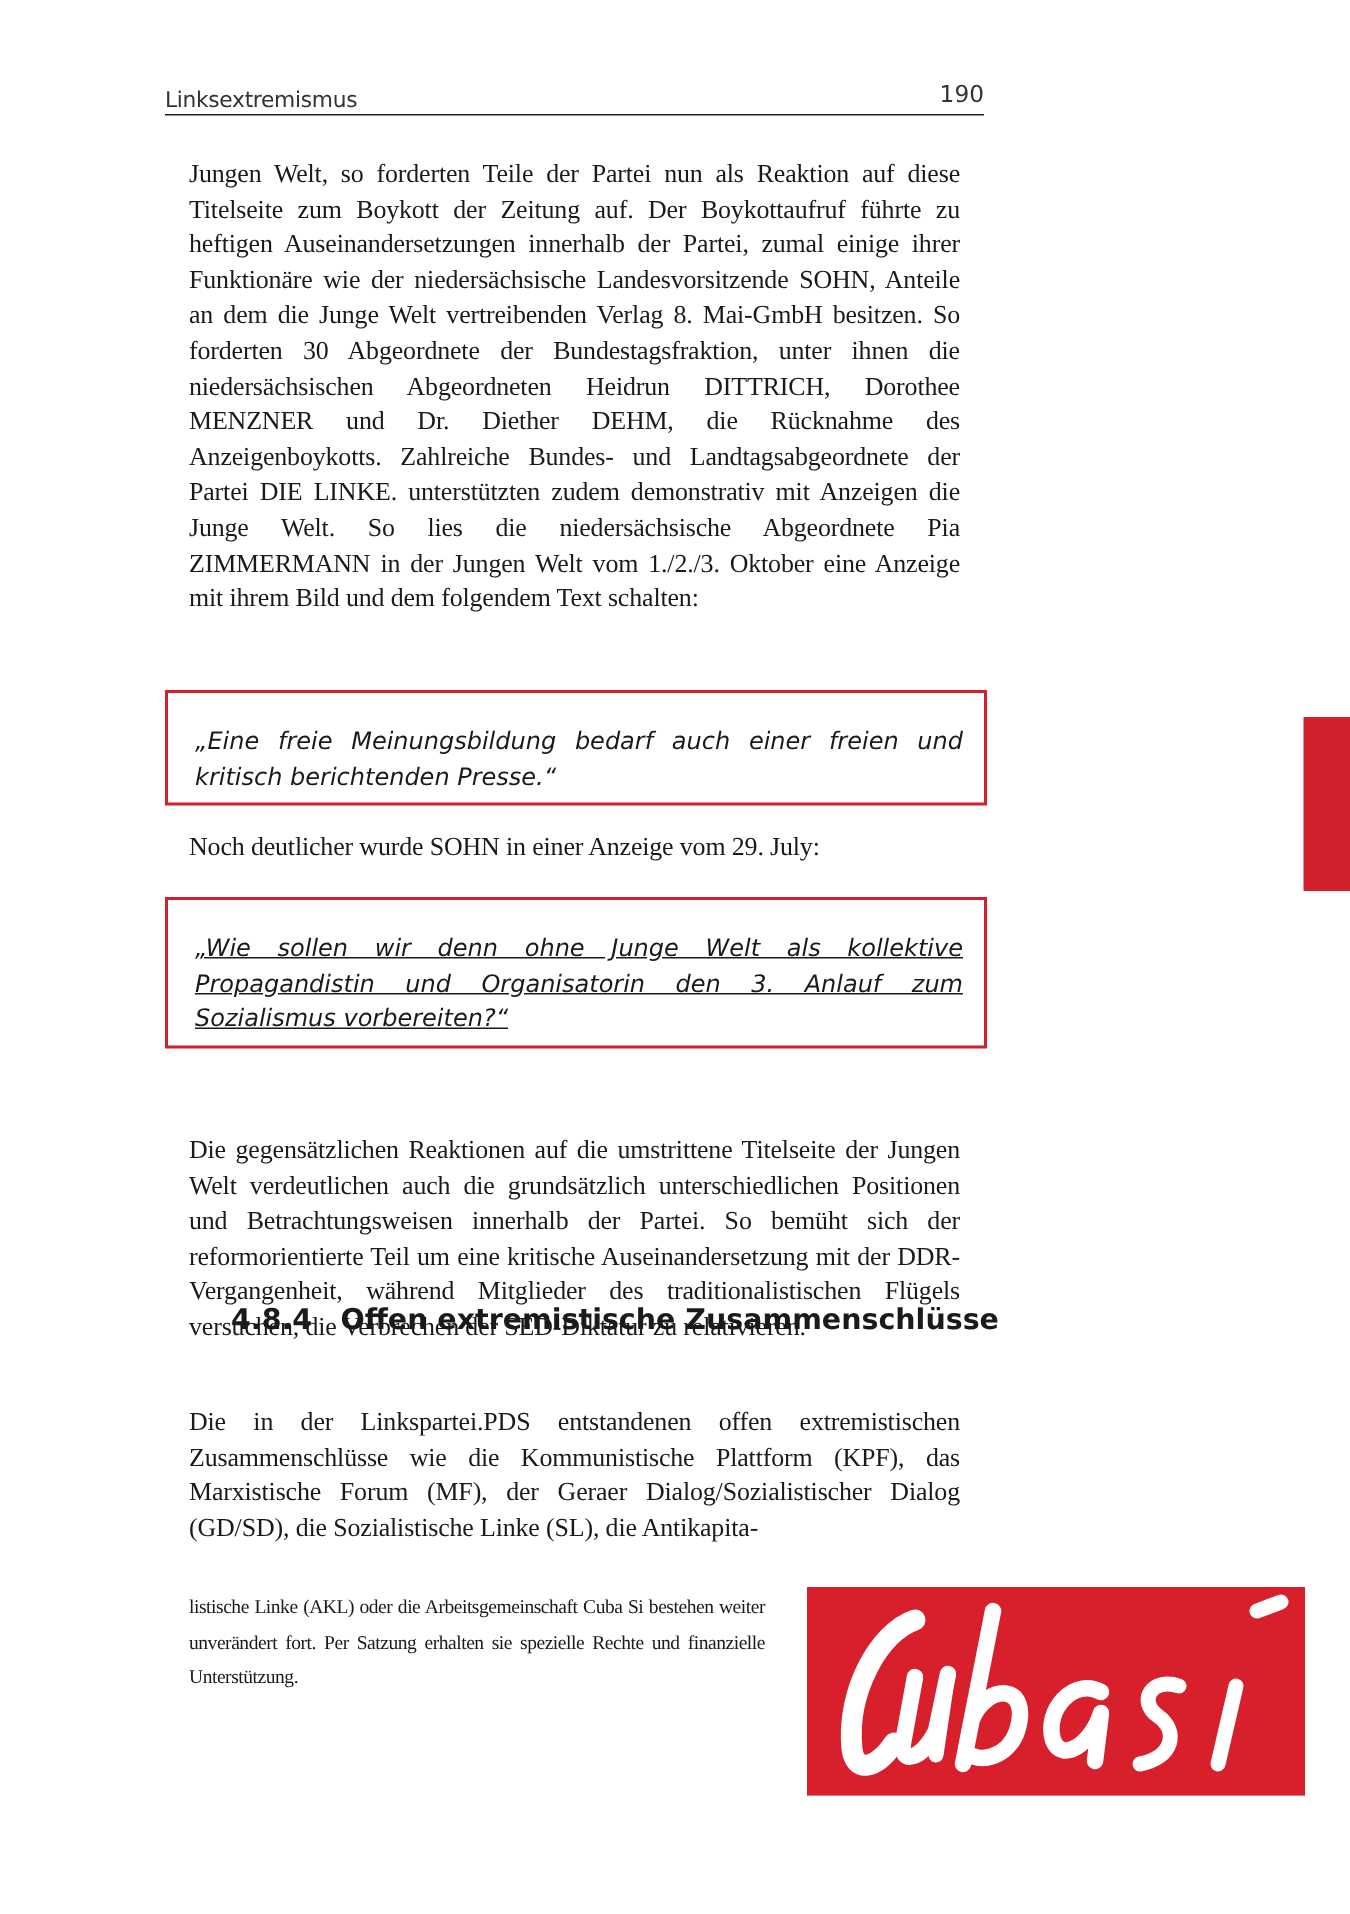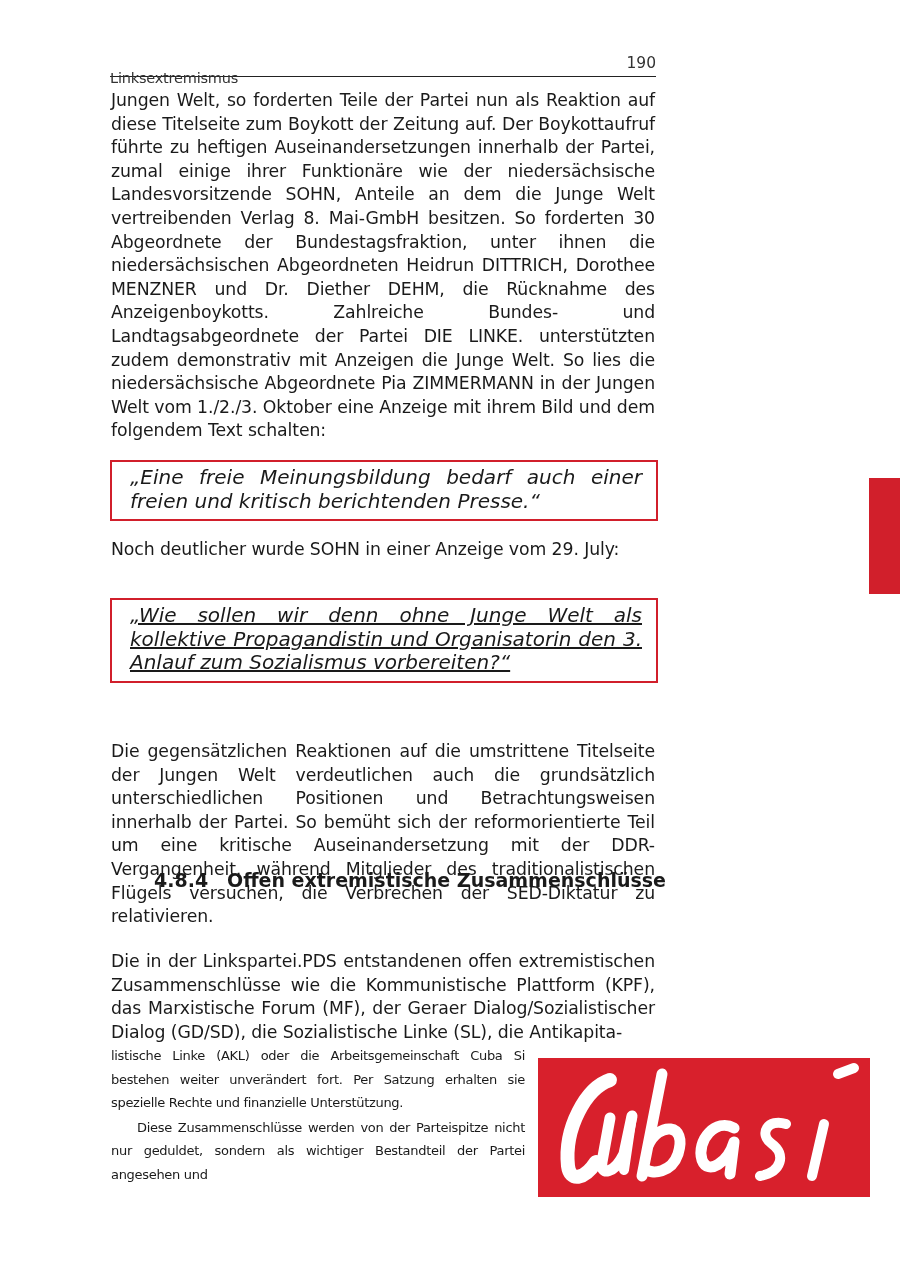--- a/index.html
+++ b/index.html
@@ -5,34 +5,34 @@
     html, body { margin: 0; padding: 0; }
     body {
       width: 900px; height: 1276px; background: #ffffff; position: relative; overflow: hidden;
       font-family: "DejaVu Sans", sans-serif; color: #1a1a1a;
     }
     .header {
       position: absolute; left: 110px; top: 52px; width: 546px; height: 24px;
       border-bottom: 1.6px solid #222;
       font-size: 14.5px; color: #333;
     }
-    .header .title { position: absolute; left: 0; top: 18px; letter-spacing: -0.2px; }
+    .header .title { position: absolute; left: 0; top: 7px; letter-spacing: -0.2px; }
     .header .pnum { position: absolute; right: 0; top: 2px; font-size: 15.5px; }
     .side-tab {
       position: absolute; left: 869px; top: 478px; width: 31px; height: 116px; background: #d11f2b;
     }
     .body-text {
       position: absolute; left: 110px; width: 546px;
       font-size: 17.3px; line-height: 23.6px; text-align: justify; letter-spacing: -0.1px;
     }
-    .para { margin: 1px; }
+    .para { margin: 16px; font-family: Liberation Serif, serif; }
     .quote-box {
       position: absolute; left: 110px; width: 512px; border: 2px solid #d11f2b;
-      padding: 4px 14px 6px 18px;
-      font-style: italic; font-size: 20px; line-height: 23.6px; text-align: justify;
+      padding: 20px 14px 6px 18px;
+      font-style: italic; font-size: 16px; line-height: 23.6px; text-align: justify;
     }
     .section-heading {
       position: absolute; left: 110px; top: 869px; font-weight: bold; font-size: 19px; margin-left: 44px;
     }
     .section-heading .num { display: inline-block; width: 73px; }
     .narrow-text {
       position: absolute; left: 110px; top: 1043px; width: 416px;
       font-size: 13px; line-height: 23.6px; text-align: justify; letter-spacing: -0.3px;
     }
     .indent { text-indent: 26px; }
@@ -68,27 +68,26 @@
 </div>
 
 <div class="body-text" style="top:739px;">
   <p class="para">Die gegensätzlichen Reaktionen auf die umstrittene Titelseite der Jungen Welt verdeutlichen auch die grundsätzlich unterschiedlichen Positionen und Betrachtungsweisen innerhalb der Partei. So bemüht sich der reformorientierte Teil um eine kritische Auseinandersetzung mit der DDR-Vergangenheit, während Mitglieder des traditionalistischen Flügels versuchen, die Verbrechen der SED-Diktatur zu relativieren.</p>
 </div>
 
 <div class="section-heading">
   <span class="num">4.8.4</span><span>Offen extremistische Zusammenschlüsse</span>
 </div>
 
-<div class="body-text" style="top:949px;">
+<div class="body-text" style="top:920px;">
   <p class="para">Die in der Linkspartei.PDS entstandenen offen extremistischen Zusammenschlüsse wie die Kommunistische Plattform (KPF), das Marxistische Forum (MF), der Geraer Dialog/Sozialistischer Dialog (GD/SD), die Sozialistische Linke (SL), die Antikapita-</p>
 </div>
 
 <div class="narrow-text">
   <p class="para">listische Linke (AKL) oder die Arbeitsgemeinschaft Cuba Si bestehen weiter unverändert fort. Per Satzung erhalten sie spezielle Rechte und finanzielle Unterstützung.</p>
-  <p class="para indent">Diese Zusammenschlüsse werden von der Parteispitze nicht nur geduldet, sondern als wichtiger Bestandteil der Partei angesehen und</p>
 </div>
 
 <div class="cuba-logo">
   <svg width="332" height="139" viewBox="0 0 332 139">
     <rect x="0" y="0" width="332" height="139" fill="#d8202c"></rect>
     <g fill="none" stroke="#ffffff" stroke-linecap="round" stroke-linejoin="round">
       <path d="M72 22 C48 30, 26 70, 30 108 C32 124, 46 122, 58 104" stroke-width="14"></path>
       <path d="M72 60 L64 104 C62 118, 76 116, 86 96 L94 58" stroke-width="11"></path>
       <path d="M94 58 L86 112" stroke-width="10"></path>
       <path d="M124 16 L104 118 M110 88 C120 64, 150 64, 140 96 C134 114, 114 118, 106 110" stroke-width="11"></path>

